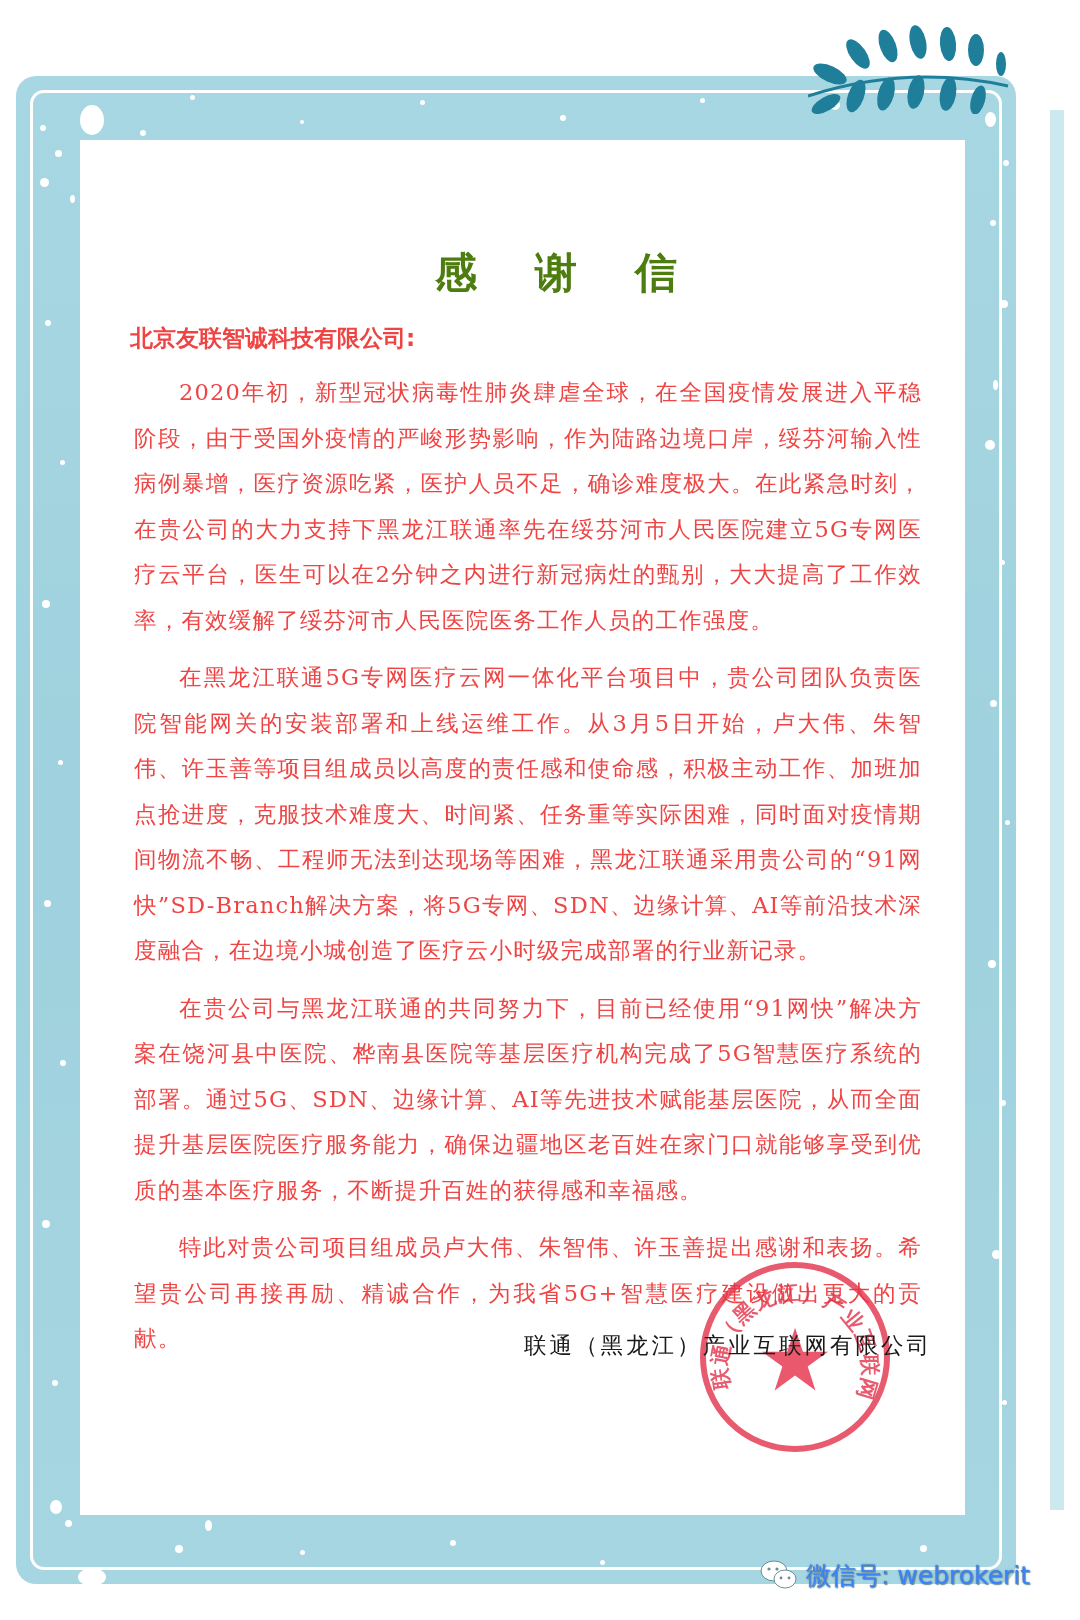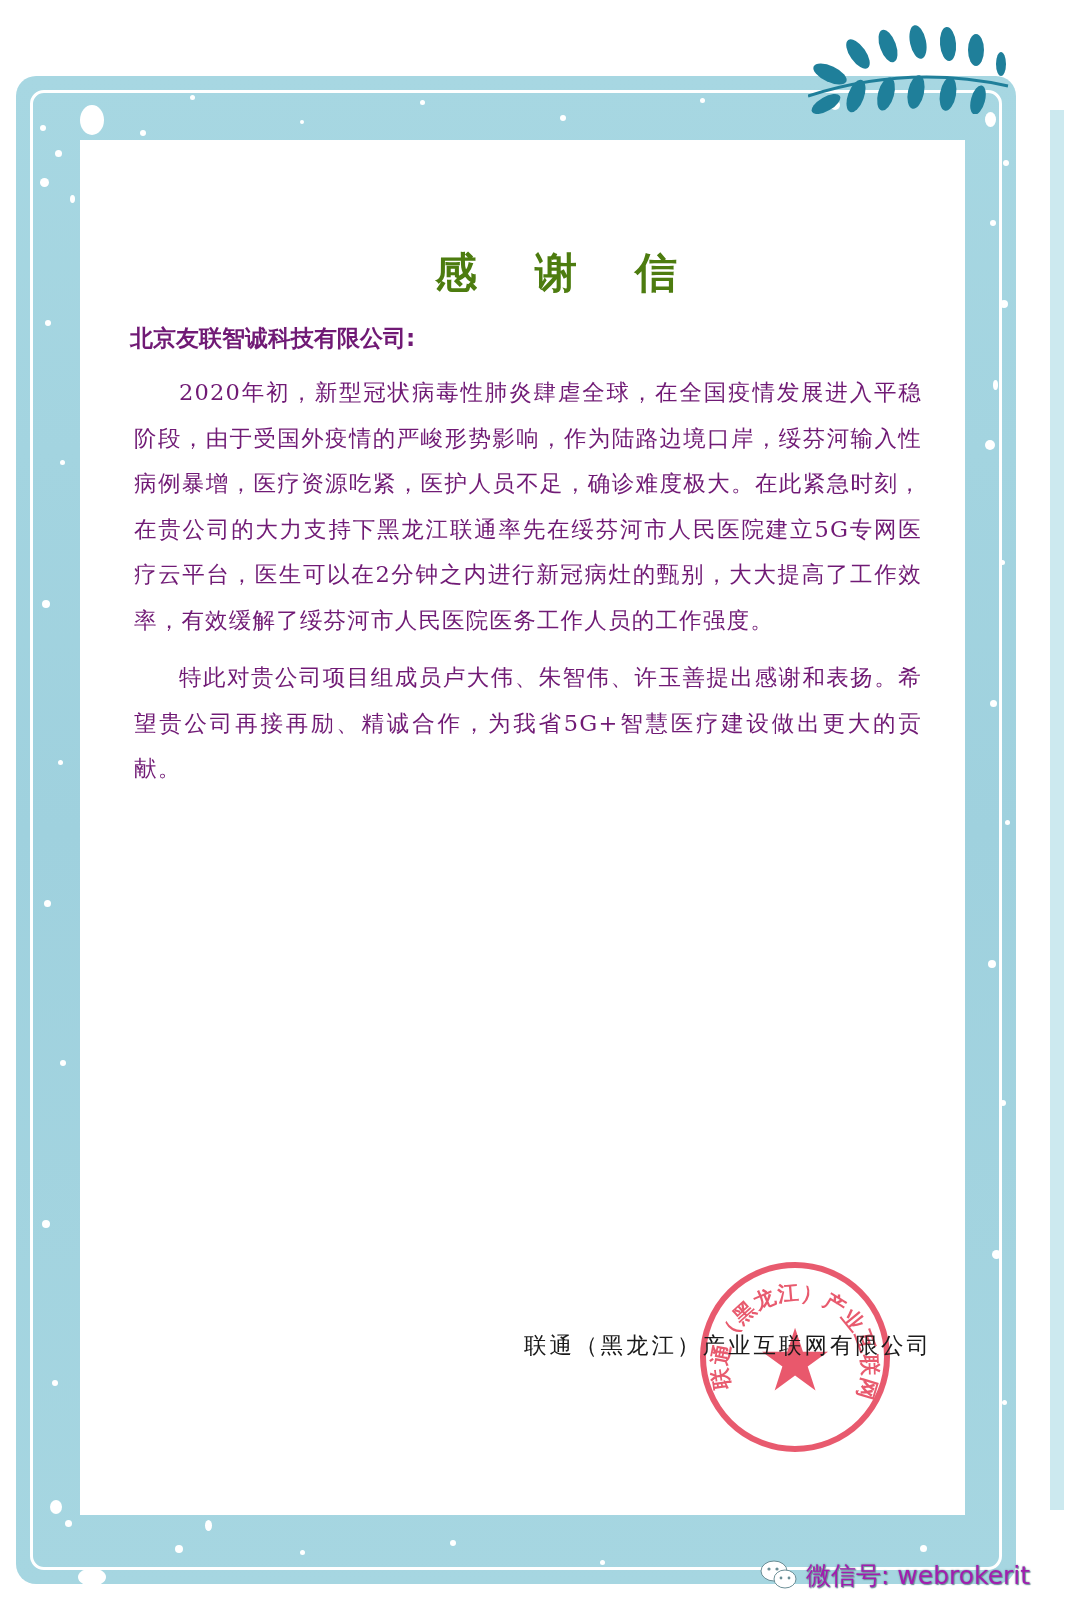--- a/index.html
+++ b/index.html
@@ -27,21 +27,21 @@
     }
     .dot { position: absolute; background: #ffffff; border-radius: 50%; }
     .title {
       position: absolute; left: 16px; top: 245px; width: 1080px; text-align: center;
       font-family: "DejaVu Sans", "Liberation Sans", sans-serif;
       font-weight: bold; font-size: 42px; letter-spacing: 58px; color: #4d7c0f;
       padding-left: 58px; box-sizing: border-box;
     }
     .letter {
       position: absolute; left: 122px; top: 318px; width: 812px;
-      color: #701a75; font-size: 22.5px; line-height: 45.5px;
+      color: #ef4444; font-size: 22.5px; line-height: 45.5px;
     }
     .salutation {
       font-family: "DejaVu Sans", "Liberation Sans", sans-serif;
       font-weight: bold; font-size: 23px; margin: 0 0 0 8px; line-height: 40px;
     }
     .para { margin: 12px; text-indent: 45px; text-align: justify; letter-spacing: 1.2px; }
     .para + .para { margin-top: 0px; }
     .signature {
       position: absolute; right: 148px; top: 1322px; text-align: right;
       font-size: 22.5px; line-height: 46px; color: #1a1a1a; letter-spacing: 3px;
@@ -55,21 +55,21 @@
       position: absolute; left: 50%; top: 50%; transform: translate(-50%, -46%);
       color: #e5344d; font-size: 86px; line-height: 1;
       font-family: "DejaVu Sans", sans-serif;
     }
     .seal-text {
       position: absolute; left: 0; top: 0; width: 100%; height: 100%;
     }
     .watermark {
       position: absolute; left: 760px; top: 1555px; height: 40px;
       display: flex; align-items: center; gap: 8px;
-      color: #a21caf; font-family: "DejaVu Sans", "Liberation Sans", sans-serif;
+      color: #3b82f6; font-family: "DejaVu Sans", "Liberation Sans", sans-serif;
       font-size: 25px; text-shadow: 0 0 2px #6b8e96, 1px 1px 1px #6b8e96;
     }
     .wechat-icon { width: 38px; height: 32px; position: relative; }
     .branch { position: absolute; left: 808px; top: 24px; width: 230px; height: 90px; }
   </style>
 </head>
 <body>
 
 <div class="outer-frame"></div>
 <div class="right-strip"></div>
@@ -139,20 +139,22 @@
   </g>
 </svg>
 
 <div class="paper"></div>
 
 <h1 class="title" style="margin:0;">感谢信</h1>
 
 <div class="letter">
   <p class="salutation">北京友联智诚科技有限公司:</p>
   <p class="para">2020年初，新型冠状病毒性肺炎肆虐全球，在全国疫情发展进入平稳阶段，由于受国外疫情的严峻形势影响，作为陆路边境口岸，绥芬河输入性病例暴增，医疗资源吃紧，医护人员不足，确诊难度极大。在此紧急时刻，在贵公司的大力支持下黑龙江联通率先在绥芬河市人民医院建立5G专网医疗云平台，医生可以在2分钟之内进行新冠病灶的甄别，大大提高了工作效率，有效缓解了绥芬河市人民医院医务工作人员的工作强度。</p>
+  <p class="para">在黑龙江联通5G专网医疗云网一体化平台项目中，贵公司团队负责医院智能网关的安装部署和上线运维工作。从3月5日开始，卢大伟、朱智伟、许玉善等项目组成员以高度的责任感和使命感，积极主动工作、加班加点抢进度，克服技术难度大、时间紧、任务重等实际困难，同时面对疫情期间物流不畅、工程师无法到达现场等困难，黑龙江联通采用贵公司的“91网快”SD-Branch解决方案，将5G专网、SDN、边缘计算、AI等前沿技术深度融合，在边境小城创造了医疗云小时级完成部署的行业新记录。</p>
+  <p class="para">在贵公司与黑龙江联通的共同努力下，目前已经使用“91网快”解决方案在饶河县中医院、桦南县医院等基层医疗机构完成了5G智慧医疗系统的部署。通过5G、SDN、边缘计算、AI等先进技术赋能基层医院，从而全面提升基层医院医疗服务能力，确保边疆地区老百姓在家门口就能够享受到优质的基本医疗服务，不断提升百姓的获得感和幸福感。</p>
   <p class="para">特此对贵公司项目组成员卢大伟、朱智伟、许玉善提出感谢和表扬。希望贵公司再接再励、精诚合作，为我省5G+智慧医疗建设做出更大的贡献。</p>
 </div>
 
 <div class="seal">
   <svg class="seal-text" viewBox="0 0 178 178">
     <defs>
       <path id="sealArc" d="M 24 120 A 68 68 0 1 1 154 120"></path>
     </defs>
     <text font-size="21" fill="#e3374f" font-family="DejaVu Sans, sans-serif" font-weight="bold" letter-spacing="1">
       <textPath href="#sealArc">联通（黑龙江）产业互联网有限公司</textPath>

